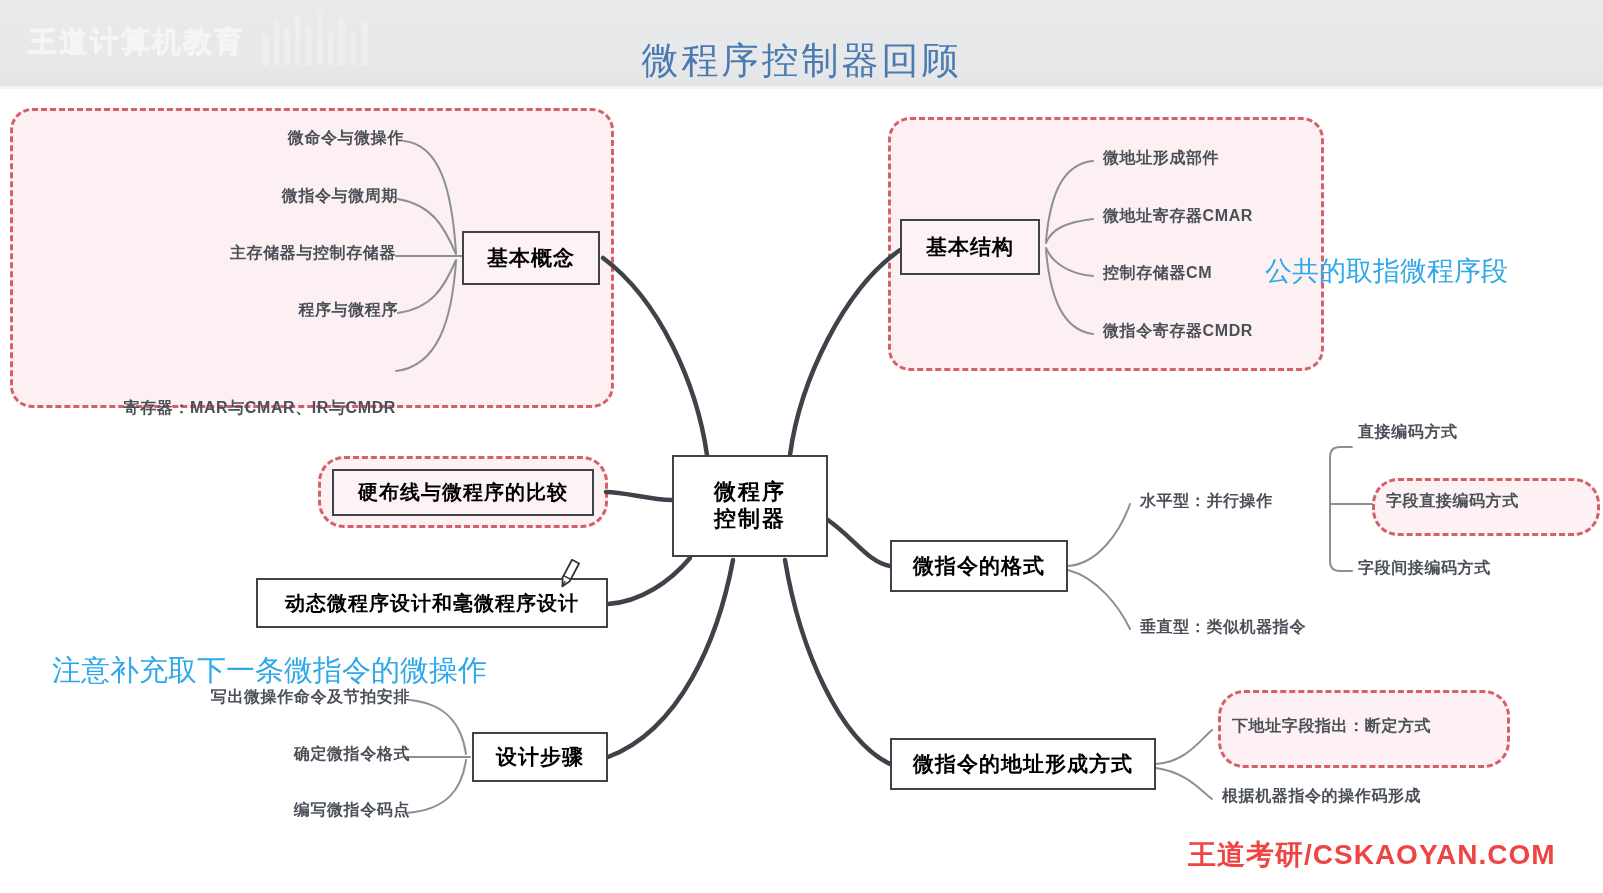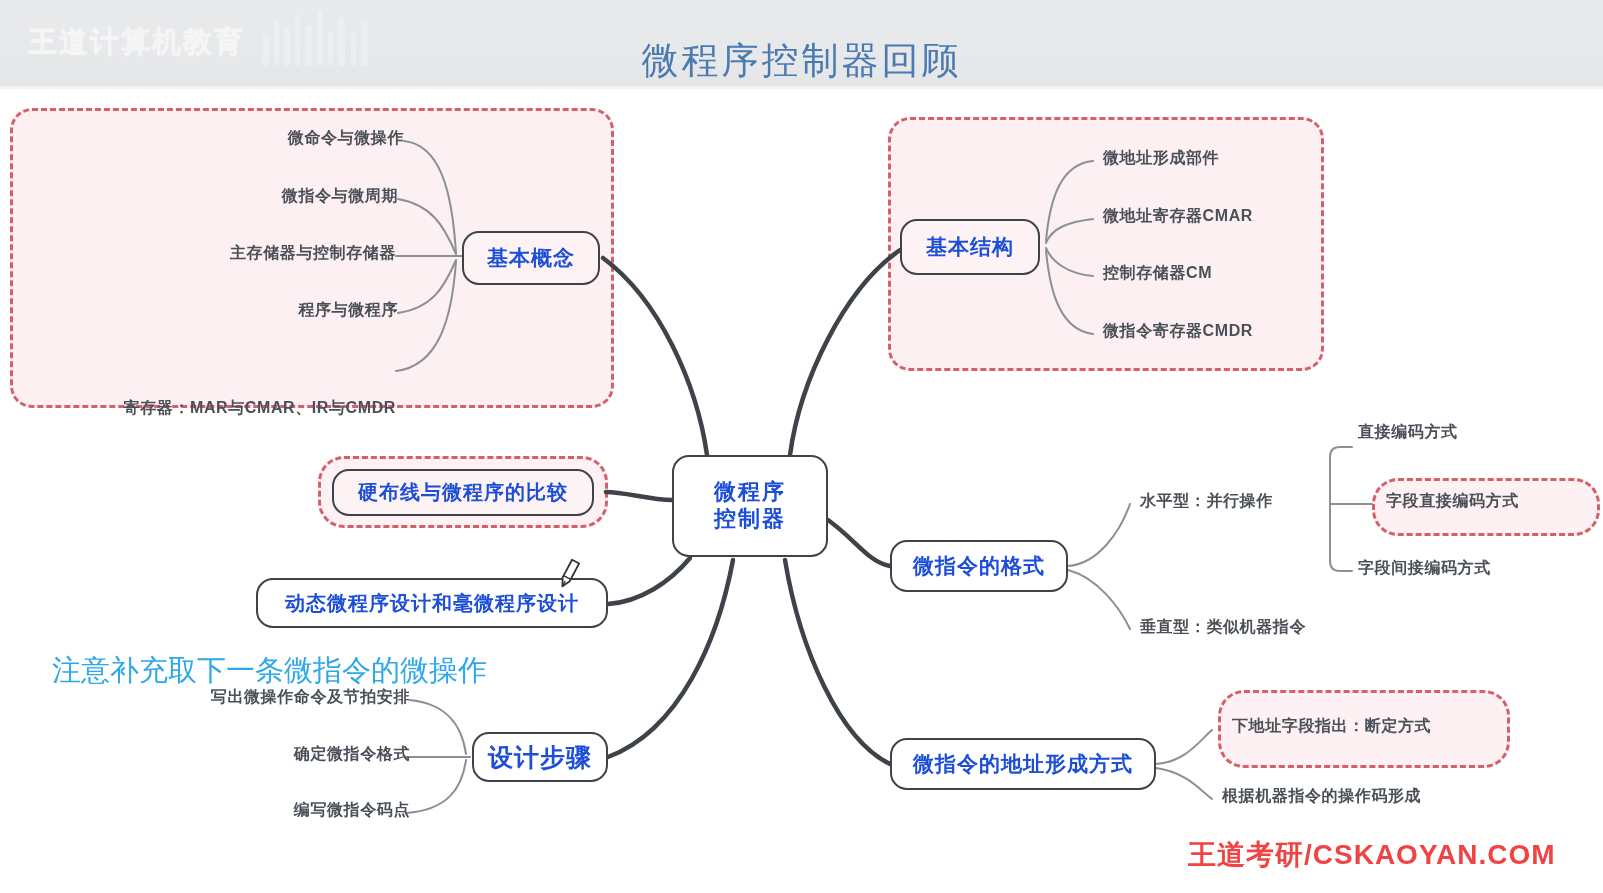--- a/index.html
+++ b/index.html
@@ -53,23 +53,23 @@
     position:absolute;
     border:3px dashed #d4616a;
     background:#fdf1f3;
     border-radius:26px;
   }
 
   
   .node {
     position:absolute;
     border:2.5px solid #3e4349;
-    border-radius:17px;
+    border-radius:0;
     background:#ffffff;
-    color:#1d4ed8;
+    color:#000000;
     display:flex; align-items:center; justify-content:center;
     font-weight:bold;
     letter-spacing:1px;
     line-height:1.22;
     text-align:center;
   }
   .node.on-pink { background:#fdf3f4; }
   .node.center { font-size:22px; letter-spacing:2px; }
 
   
@@ -202,21 +202,21 @@
   </div>
 
   <div class="node on-pink" style="left:332px; top:469px; width:262px; height:47px; font-size:20px;">
     <span>硬布线与微程序的比较</span>
   </div>
 
   <div class="node" style="left:256px; top:578px; width:352px; height:50px; font-size:20px;">
     <span>动态微程序设计和毫微程序设计</span>
   </div>
 
-  <div class="node" style="left:472px; top:732px; width:136px; height:50px; font-size:25px;">
+  <div class="node" style="left:472px; top:732px; width:136px; height:50px; font-size:21px;">
     <span>设计步骤</span>
   </div>
 
   <div class="node" style="left:890px; top:540px; width:178px; height:52px; font-size:21px;">
     <span>微指令的格式</span>
   </div>
 
   <div class="node" style="left:890px; top:738px; width:266px; height:52px; font-size:21px;">
     <span>微指令的地址形成方式</span>
   </div>
@@ -239,20 +239,21 @@
   <div class="leaf" style="left:1140px; top:491px;">水平型：并行操作</div>
   <div class="leaf" style="left:1140px; top:617px;">垂直型：类似机器指令</div>
 
   <div class="leaf" style="left:1358px; top:422px;">直接编码方式</div>
   <div class="leaf" style="left:1386px; top:491px;">字段直接编码方式</div>
   <div class="leaf" style="left:1358px; top:558px;">字段间接编码方式</div>
 
   <div class="leaf" style="left:1232px; top:716px;">下地址字段指出：断定方式</div>
   <div class="leaf" style="left:1222px; top:786px;">根据机器指令的操作码形成</div>
 
+  <div class="annot" id="annot-fetch">公共的取指微程序段</div>
   <div class="annot" id="annot-next">注意补充取下一条微指令的微操作</div>
 
   <svg id="pen-cursor" viewBox="0 0 34 36">
     <g transform="rotate(28 17 18)">
       <path d="M13 4 L21 4 L21 24 L17 32 L13 24 Z" fill="#ffffff" stroke="#2f3338" stroke-width="1.8" stroke-linejoin="round"></path>
       <path d="M13 22 L21 22" stroke="#2f3338" stroke-width="1.6"></path>
       <path d="M17 26 L17 32" stroke="#2f3338" stroke-width="1.4"></path>
     </g>
   </svg>
 

